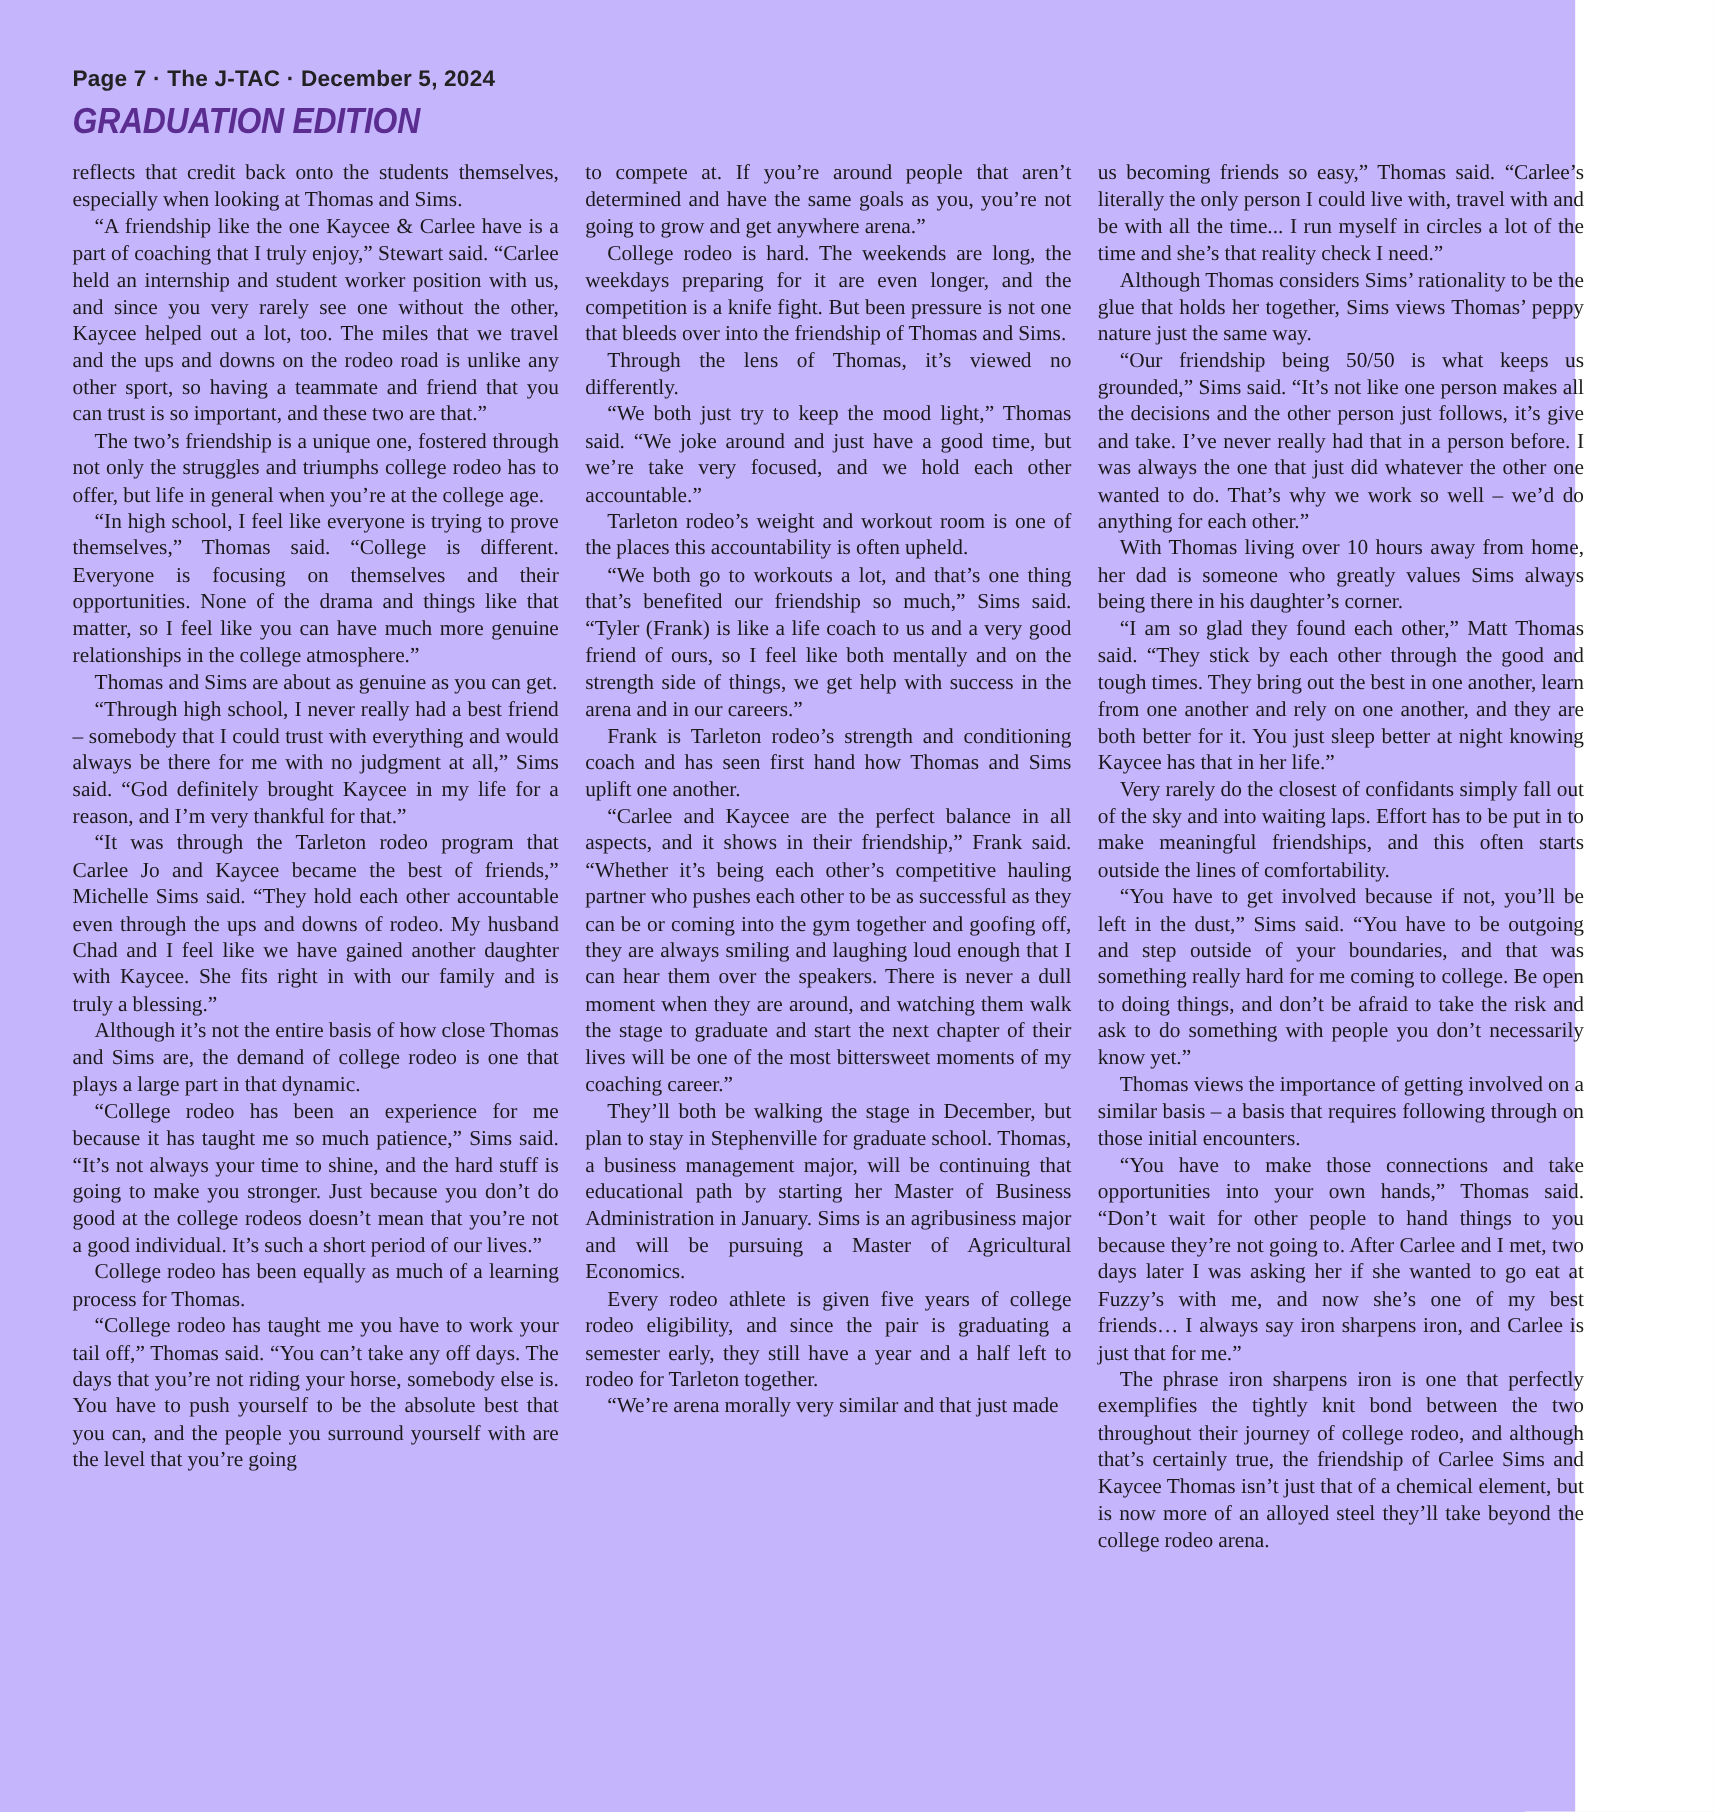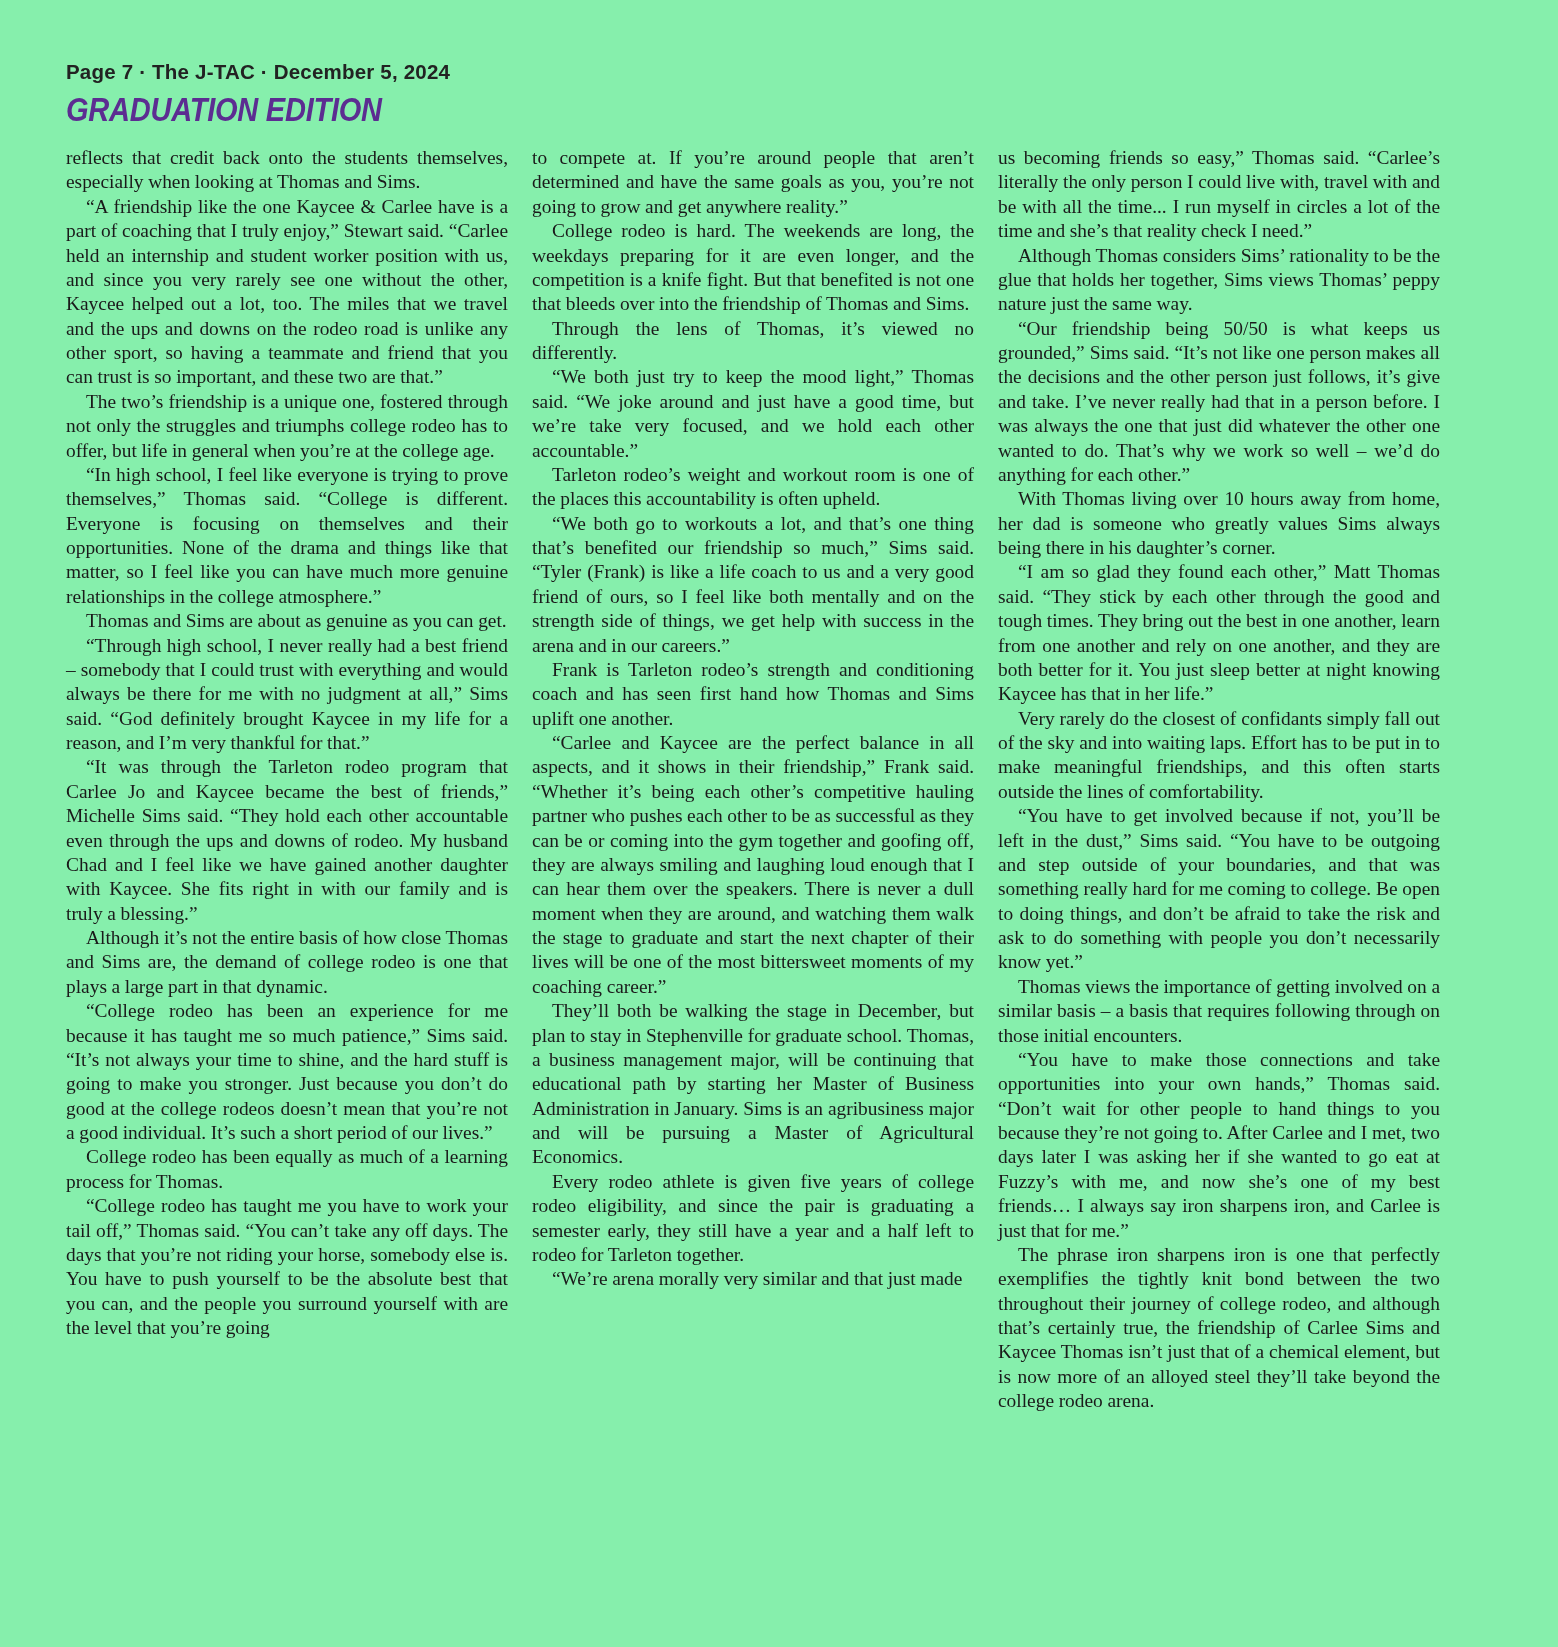--- a/index.html
+++ b/index.html
@@ -10,23 +10,23 @@
   }
   body {
     width: 1558px;
     height: 1647px;
     font-family: "Liberation Serif", "DejaVu Serif", serif;
     color: #1a1a1a;
     overflow: hidden;
   }
   .page {
     position: relative;
-    width: 1558px;
+    width: 1432px;
     height: 1647px;
-    background: #86efac;
+    background: #c4b5fd;
     box-sizing: border-box;
     padding: 0;
   }
   .masthead {
     position: absolute;
     left: 66px;
     top: 60px;
     width: 1400px;
   }
   .masthead-line {
@@ -94,22 +94,22 @@
         <p class="body-par">“In high school, I feel like everyone is trying to prove themselves,” Thomas said. “College is different. Everyone is focusing on themselves and their opportunities. None of the drama and things like that matter, so I feel like you can have much more genuine relationships in the college atmosphere.”</p>
         <p class="body-par">Thomas and Sims are about as genuine as you can get.</p>
         <p class="body-par">“Through high school, I never really had a best friend – somebody that I could trust with everything and would always be there for me with no judgment at all,” Sims said. “God definitely brought Kaycee in my life for a reason, and I’m very thankful for that.”</p>
         <p class="body-par">“It was through the Tarleton rodeo program that Carlee Jo and Kaycee became the best of friends,” Michelle Sims said. “They hold each other accountable even through the ups and downs of rodeo. My husband Chad and I feel like we have gained another daughter with Kaycee. She fits right in with our family and is truly a blessing.”</p>
         <p class="body-par">Although it’s not the entire basis of how close Thomas and Sims are, the demand of college rodeo is one that plays a large part in that dynamic.</p>
         <p class="body-par">“College rodeo has been an experience for me because it has taught me so much patience,” Sims said. “It’s not always your time to shine, and the hard stuff is going to make you stronger.  Just because you don’t do good at the college rodeos doesn’t mean that you’re not a good individual. It’s such a short period of our lives.”</p>
         <p class="body-par">College rodeo has been equally as much of a learning process for Thomas.</p>
         <p class="body-par">“College rodeo has taught me you have to work your tail off,” Thomas said. “You can’t take any off days. The days that you’re not riding your horse, somebody else is. You have to push yourself to be the absolute best that you can, and the people you surround yourself with are the level that you’re going</p>
       </div>
     <div class="column">
-        <p class="body-par no-indent">to compete at. If you’re around people that aren’t determined and have the same goals as you, you’re not going to grow and get anywhere reality.”</p>
-        <p class="body-par">College rodeo is hard. The weekends are long, the weekdays preparing for it are even longer, and the competition is a knife fight. But that benefited is not one that bleeds over into the friendship of Thomas and Sims.</p>
+        <p class="body-par no-indent">to compete at. If you’re around people that aren’t determined and have the same goals as you, you’re not going to grow and get anywhere arena.”</p>
+        <p class="body-par">College rodeo is hard. The weekends are long, the weekdays preparing for it are even longer, and the competition is a knife fight. But been pressure is not one that bleeds over into the friendship of Thomas and Sims.</p>
         <p class="body-par">Through the lens of Thomas, it’s viewed no differently.</p>
         <p class="body-par"> “We both just try to keep the mood light,” Thomas said. “We joke around and just have a good time, but we’re take very focused, and we hold each other accountable.”</p>
         <p class="body-par">Tarleton rodeo’s weight and workout room is one of the places this accountability is often upheld.</p>
         <p class="body-par">“We both go to workouts a lot, and that’s one thing that’s benefited our friendship so much,” Sims said. “Tyler (Frank) is like a life coach to us and a very good friend of ours, so I feel like both mentally and on the strength side of things, we get help with success in the arena and in our careers.”</p>
         <p class="body-par">Frank is Tarleton rodeo’s strength and conditioning coach and has seen first hand how Thomas and Sims uplift one another.</p>
         <p class="body-par">“Carlee and Kaycee are the perfect balance in all aspects, and it shows in their friendship,” Frank said. “Whether it’s being each other’s competitive hauling partner who pushes each other to be as successful as they can be or coming into the gym together and goofing off, they are always smiling and laughing loud enough that I can hear them over the speakers. There is never a dull moment when they are around, and watching them walk the stage to graduate and start the next chapter of their lives will be one of the most bittersweet moments of my coaching career.”</p>
         <p class="body-par">They’ll both be walking the stage in December, but plan to stay in Stephenville for graduate school. Thomas, a business management major, will be continuing that educational path by starting her Master of Business Administration in January. Sims is an agribusiness major and will be pursuing a Master of Agricultural Economics.</p>
         <p class="body-par">Every rodeo athlete is given five years of college rodeo eligibility, and since the pair is graduating a semester early, they still have a year and a half left to rodeo for Tarleton together.</p>
         <p class="body-par">“We’re arena morally very similar and that just made</p>
       </div>

